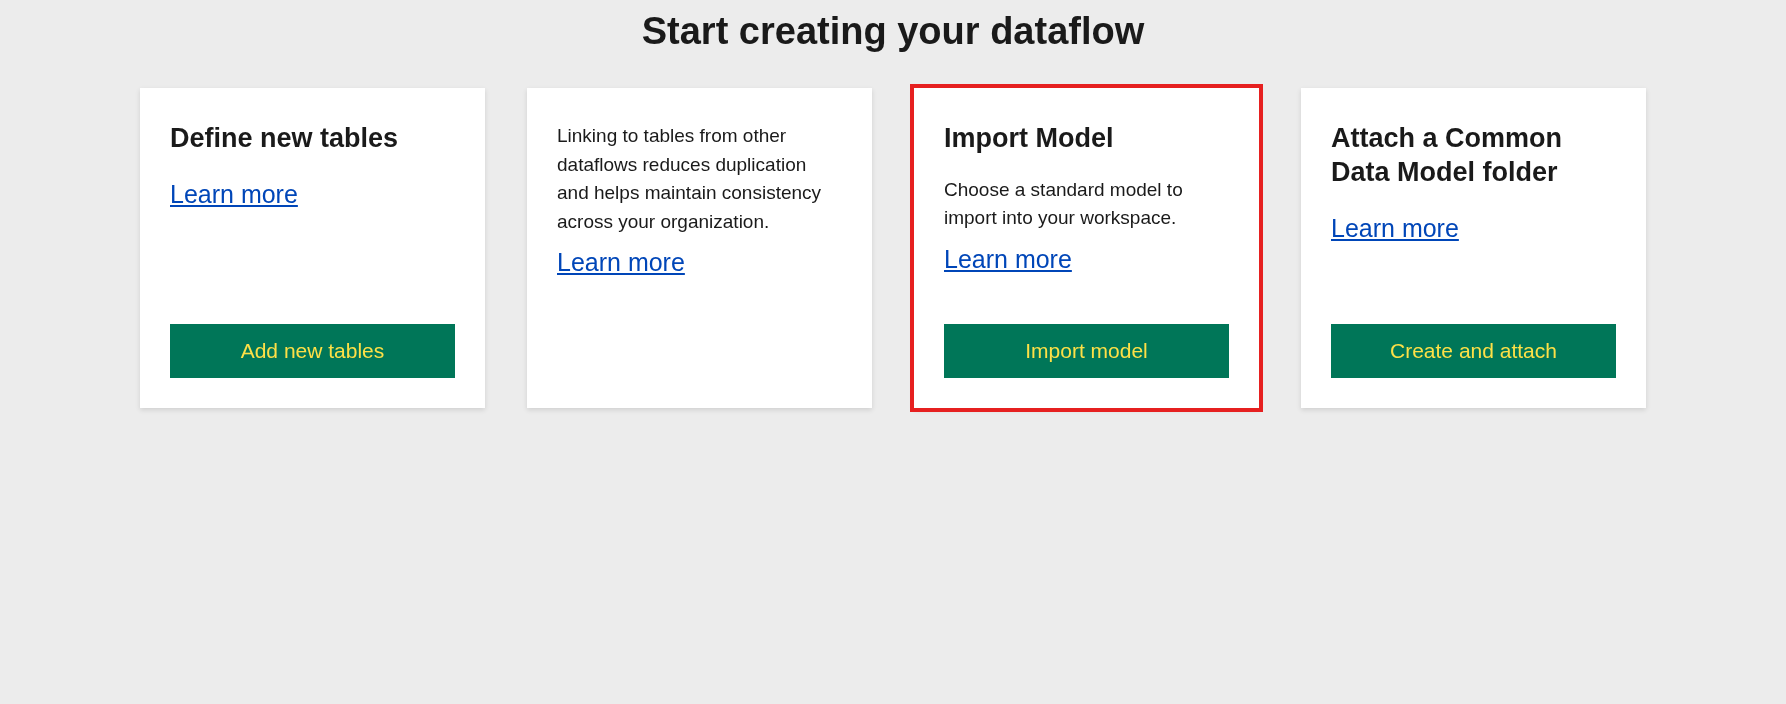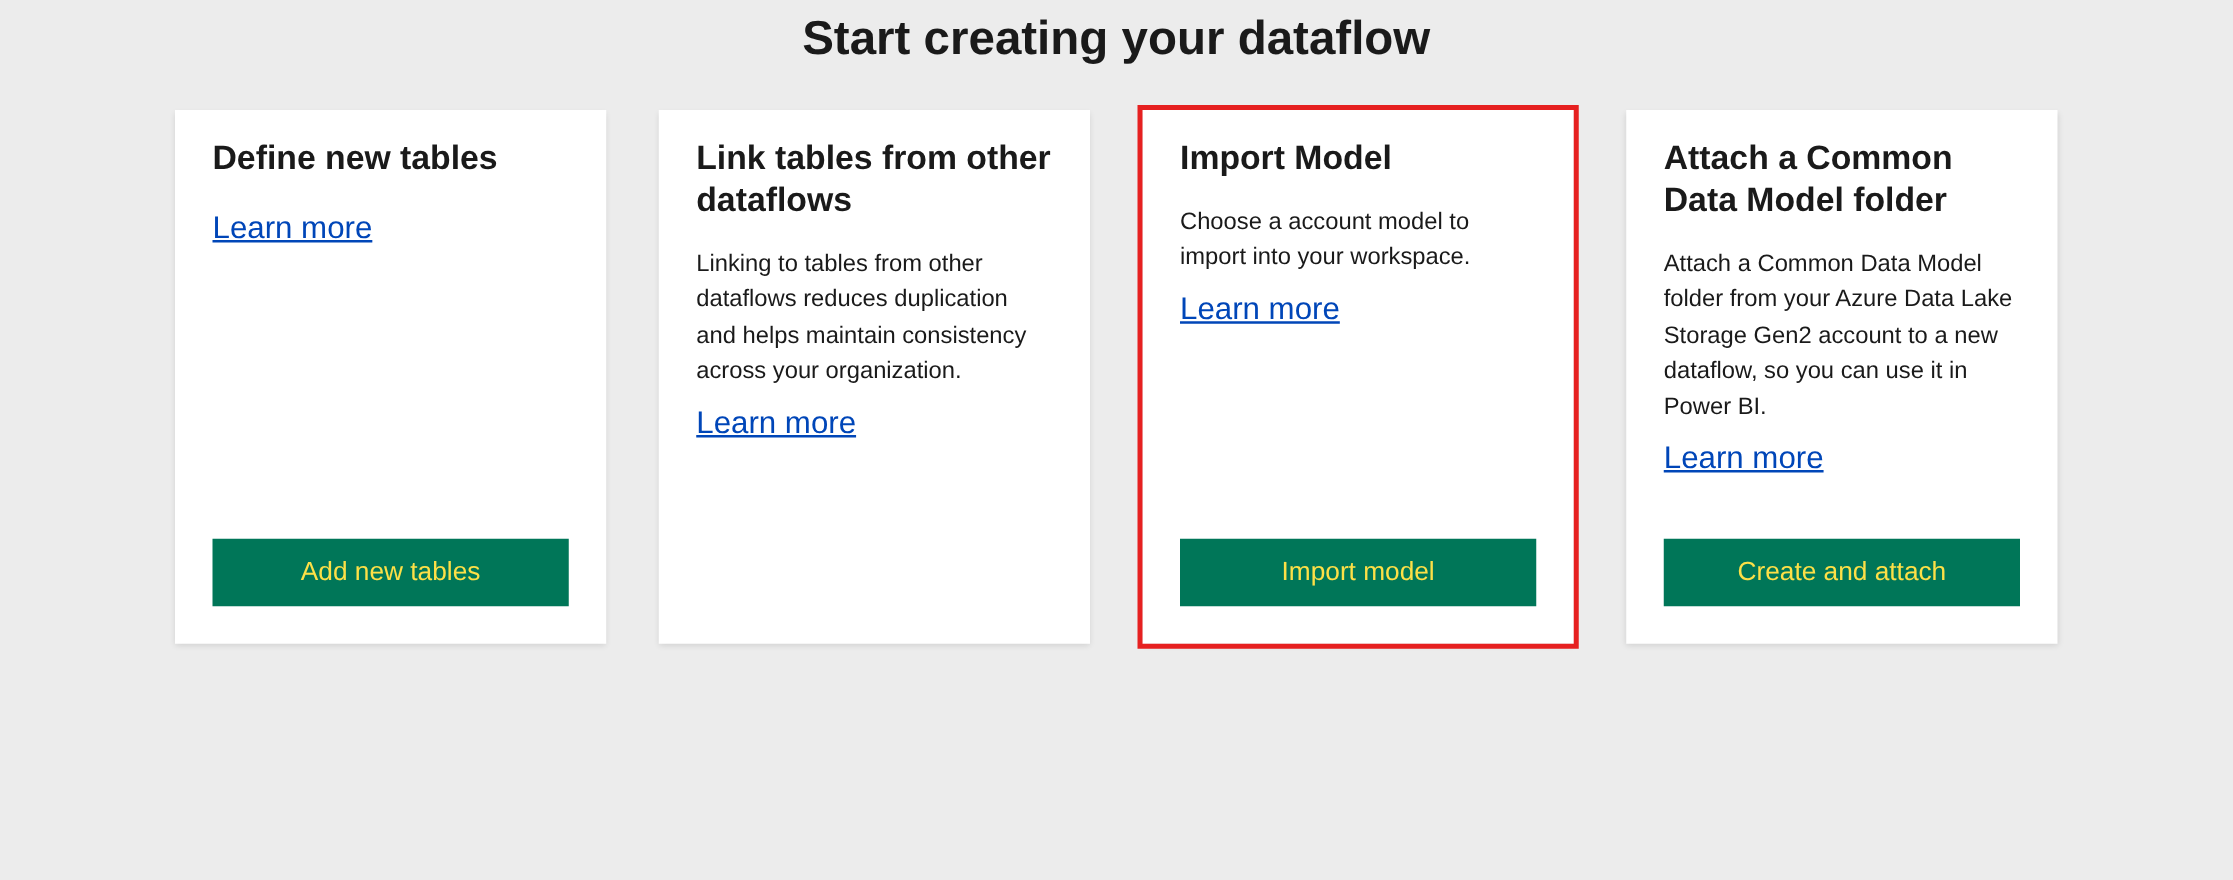--- a/index.html
+++ b/index.html
@@ -21,21 +21,21 @@
       margin-bottom: 35px;
     }
     .cards-row {
       display: flex;
       gap: 42px;
       justify-content: center;
     }
     .card {
       background: #ffffff;
       width: 345px;
-      padding: 22px 30px 30px 30px;
+      padding: 34px 30px 30px 30px;
       box-shadow: 0 2px 5px rgba(0,0,0,0.12);
       display: flex;
       flex-direction: column;
       position: relative;
     }
     .card.highlighted {
       outline: 4px solid #e62020;
       outline-offset: 0;
     }
     .card-title {
@@ -89,41 +89,37 @@
 <div class="cards-row">
 
   <div class="card">
     <div class="card-title">Define new tables</div>
     <a class="learn-more">Learn more</a>
     <div class="card-spacer"></div>
     <button class="card-button">Add new tables</button>
   </div>
 
   <div class="card">
-    <div class="card-title">Link tables from other dataflows</div>
     <div class="card-desc">
       <span>Linking to tables from other dataflows reduces duplication and helps maintain consistency across your organization.</span>
     </div>
     <a class="learn-more">Learn more</a>
     <div class="card-spacer"></div>
   </div>
 
   <div class="card highlighted">
     <div class="card-title">Import Model</div>
     <div class="card-desc">
-      <span>Choose a account model to import into your workspace.</span>
+      <span>Choose a standard model to import into your workspace.</span>
     </div>
     <a class="learn-more">Learn more</a>
     <div class="card-spacer"></div>
     <button class="card-button">Import model</button>
   </div>
 
   <div class="card">
     <div class="card-title">Attach a Common Data Model folder</div>
-    <div class="card-desc">
-      <span>Attach a Common Data Model folder from your Azure Data Lake Storage Gen2 account to a new dataflow, so you can use it in Power BI.</span>
-    </div>
     <a class="learn-more">Learn more</a>
     <div class="card-spacer"></div>
     <button class="card-button">Create and attach</button>
   </div>
 
 </div>
 
 </body></html>

